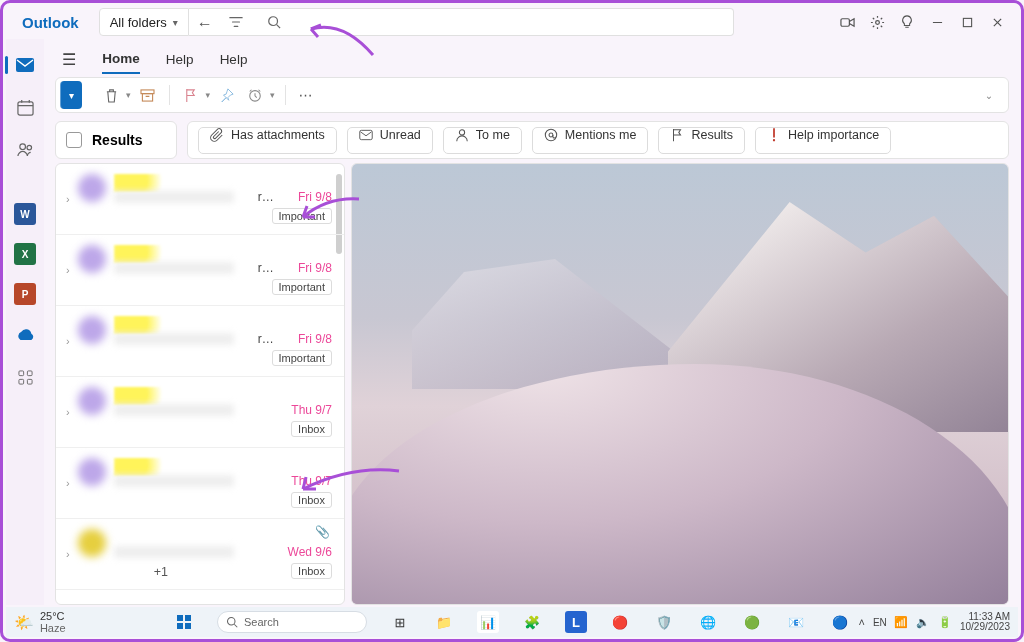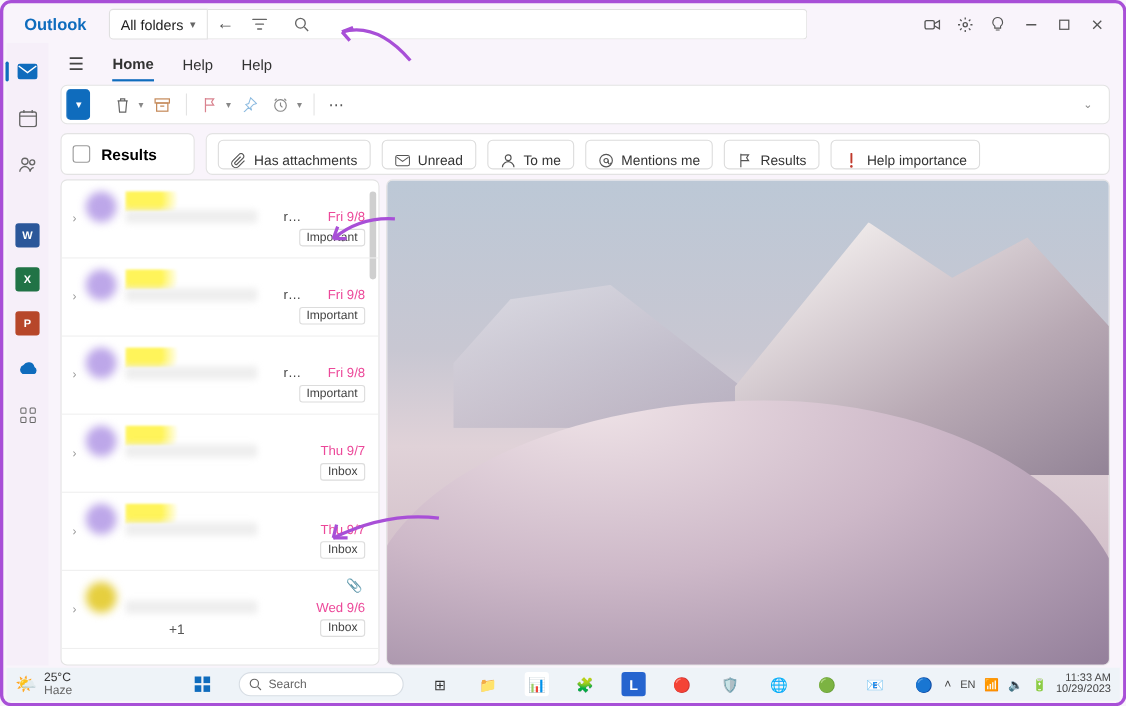--- a/index.html
+++ b/index.html
@@ -34,21 +34,21 @@
 .rb-ico { width: 22px; display:flex; align-items:center; justify-content:center; color:#666; font-size:14px; }
 .rb-sep { width:1px; height:20px; background:#e3e3e3; margin:0 4px; }
 .rb-drop { font-size:9px; color:#888; margin-left:-2px; }
 
 
 .filterrow { position: absolute; left: 52px; top: 116px; right: 12px; height: 42px; display: flex; align-items: center; gap: 10px; }
 .results-box { background:#fff; border:1px solid #e3e3e3; border-radius:6px; height:38px; width:122px; display:flex; align-items:center; gap:10px; padding:0 10px; }
 .results-box .chk { width:16px; height:16px; border:1.5px solid #999; border-radius:3px; }
 .results-box .lbl { font-weight:700; font-size:14px; }
 .chips { background:#fff; border:1px solid #e3e3e3; border-radius:6px; height:38px; flex:1; display:flex; align-items:center; gap:10px; padding:0 10px; }
-.chip { border:1px solid #dcdcdc; border-radius:5px; height:27px; display:flex; align-items:flex-end; gap:7px; padding:0 11px; font-size:12.5px; color:#333; }
+.chip { border:1px solid #dcdcdc; border-radius:5px; height:27px; display:flex; align-items:flex-start; gap:7px; padding:0 11px; font-size:12.5px; color:#333; }
 .chip svg { width:14px; height:14px; }
 
 
 .list { position: absolute; left: 52px; top: 160px; width: 290px; bottom: 34px; background:#fff; border:1px solid #e3e3e3; border-radius:6px; overflow:hidden; }
 .scrollbar { position:absolute; right:2px; top:10px; width:6px; height:80px; background:#cfcfcf; border-radius:3px; }
 .msg { border-bottom:1px solid #efefef; padding:10px 12px 10px 10px; display:flex; gap:8px; position:relative; }
 .msg .chev { color:#999; font-size:11px; align-self:center; }
 .avatar { width:28px; height:28px; border-radius:50%; filter: blur(4px); }
 .msg-body { flex:1; }
 .msg-top { height:14px; border-radius:3px; margin-bottom:2px; }

